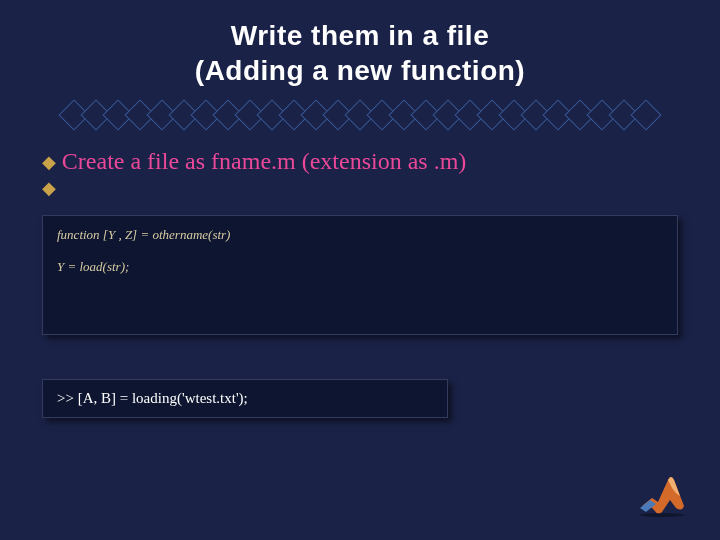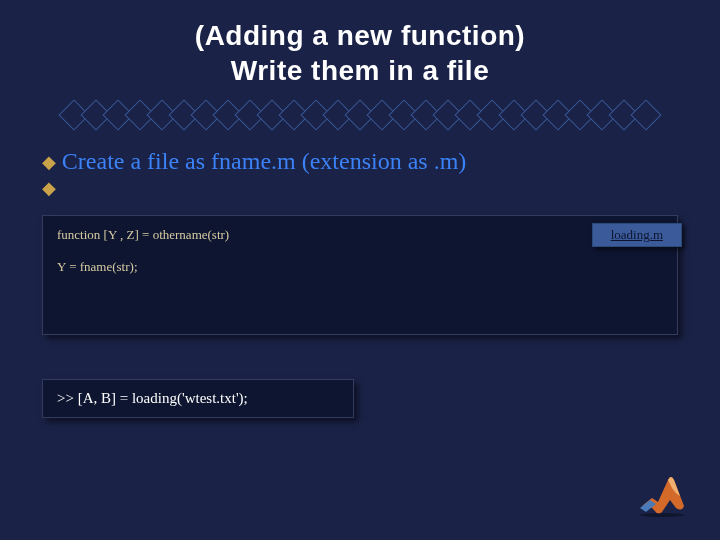--- a/index.html
+++ b/index.html
@@ -47,78 +47,79 @@
     margin-bottom: 4px;
   }
   .bullet-marker {
     color: #c9a24a;
     font-size: 18px;
     margin-right: 6px;
     line-height: 1;
   }
   .bullet-text {
     font-size: 24px;
-    color: #3b82f6;
+    color: #ec4899;
   }
   .code-wrap {
     position: relative;
     margin: 18px 42px 0 42px;
   }
   .code-box {
     background: #0e1530;
     border: 1px solid #333b5e;
     box-shadow: 4px 4px 6px rgba(0,0,0,0.5);
     padding: 10px 14px 34px 14px;
     font-family: 'Times New Roman', serif;
     font-size: 13px;
     color: #d7cba3;
     line-height: 1.4;
     min-height: 120px;
     position: relative;
+    font-style: italic;
   }
   .code-line { white-space: pre; }
   .code-blank { height: 14px; }
   .file-tab {
     position: absolute;
     top: 8px;
     right: -4px;
     background: #3a5a9a;
     border: 1px solid #2a4a7a;
     color: #0e1530;
     font-size: 13px;
     padding: 3px 18px;
     box-shadow: 3px 3px 4px rgba(0,0,0,0.5);
     text-decoration: underline;
     font-family: 'Times New Roman', serif;
   }
   .cmd-box {
     margin: 44px 0 12px 42px;
-    width: 312px;
+    width: 406px;
     background: #0e1530;
     border: 1px solid #333b5e;
     box-shadow: 4px 4px 6px rgba(0,0,0,0.5);
     padding: 10px 14px;
     font-family: 'Times New Roman', serif;
     font-size: 15px;
     color: #fff;
   }
   .matlab-logo {
     position: absolute;
     right: 30px;
     bottom: 22px;
     width: 56px;
     height: 46px;
   }
 </style>
 </head>
 <body>
 
 <div class="title-block">
+  <div class="title-line">Write them in a file</div>
   <div class="title-line">(Adding a new function)</div>
-  <div class="title-line">Write them in a file</div>
 </div>
 
 <div class="diamond-row">
   <div class="diamond"></div>
     <div class="diamond"></div>
     <div class="diamond"></div>
     <div class="diamond"></div>
   <div class="diamond"></div>
     <div class="diamond"></div>
     <div class="diamond"></div>
@@ -151,23 +152,22 @@
   </div>
   <div class="bullet-line">
     <span class="bullet-marker">◆</span>
   </div>
 </div>
 
 <div class="code-wrap">
   <div class="code-box">
     <div class="code-line">function [Y , Z] = othername(str)</div>
     <div class="code-blank"></div>
-    <div class="code-line">Y = fname(str);</div>
+    <div class="code-line">Y = load(str);</div>
   </div>
-  <div class="file-tab">loading.m</div>
 </div>
 
 <div class="cmd-box">
   <span>&gt;&gt;  [A, B] = loading('wtest.txt');</span>
 </div>
 
 <svg class="matlab-logo" viewBox="0 0 56 46">
   <path d="M8 34 L18 26 L24 30 L34 8 Q37 2 40 8 L50 34 Q48 40 42 36 L36 28 L28 40 Q24 44 20 38 L14 32 Z" fill="#d46a2a"></path>
   <path d="M34 8 Q37 2 40 8 L46 24 Q42 22 38 16 Z" fill="#f0b070"></path>
   <path d="M6 36 L16 28 L22 32 L12 40 Z" fill="#4a7ab8"></path>

